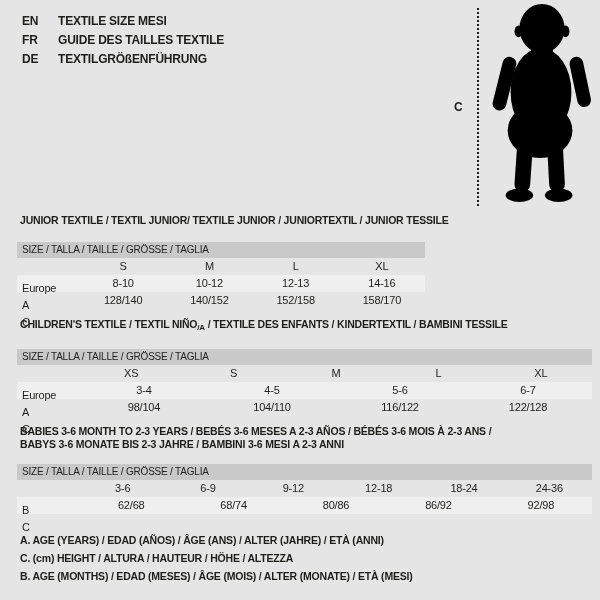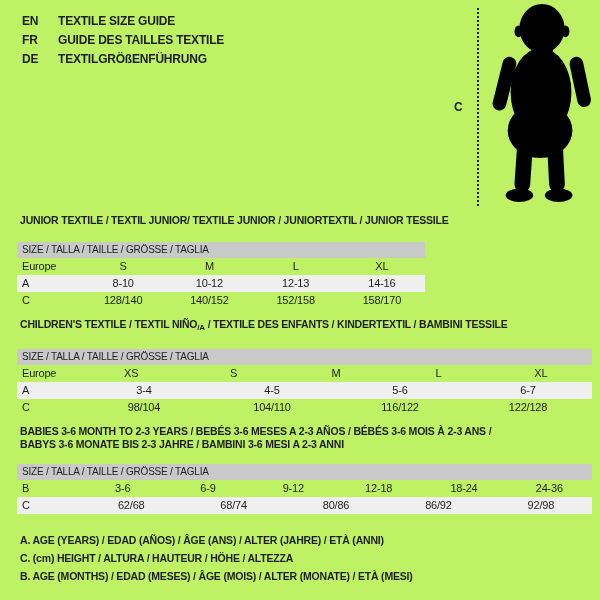--- a/index.html
+++ b/index.html
@@ -1,17 +1,17 @@
 <!DOCTYPE html>
 <html><head>
 <meta charset="utf-8">
 <style>
   html,body{margin:0;padding:0;background:#fff;}
   .page{
-    position:relative;width:600px;height:600px;background:#bef264;overflow:hidden;
+    position:relative;width:600px;height:600px;background:#e5e5e5;overflow:hidden;
     font-family:"Liberation Sans",sans-serif;color:#1d1d1b;
   }
   
   .lang-block{position:absolute;left:22px;top:12px;}
   .lang-row{display:flex;height:19px;line-height:19px;}
   .lang-code{width:36px;font-weight:700;font-size:12px;letter-spacing:-0.2px;}
   .lang-title{font-weight:700;font-size:12px;letter-spacing:-0.2px;white-space:nowrap;}
   
   .figure{position:absolute;left:440px;top:0;width:160px;height:215px;}
   .height-line{position:absolute;left:37px;top:8px;height:198px;width:0;border-left:2px dotted #1d1d1b;}
@@ -21,35 +21,35 @@
   .sec{position:absolute;left:17px;}
   .sec-title{margin:0 0 0 3px;font-weight:700;font-size:10.5px;line-height:13px;letter-spacing:-0.2px;white-space:nowrap;}
   .sub{font-size:8px;vertical-align:-2px;}
   .tbl{margin-top:15px;}
   .sec3 .tbl{margin-top:13px;}
   .tbl-bar{height:16px;line-height:16px;background:#c9c9c9;font-size:10px;font-weight:400;
            padding-left:5px;letter-spacing:-0.2px;color:#222;}
   .tbl-row{display:flex;height:17px;line-height:17px;font-size:11px;letter-spacing:-0.2px;}
   .tbl-row.alt{background:#efefef;}
   .c{flex:1;text-align:center;}
-  .lbl{flex:0 0 58px;text-align:left;padding-left:5px;}
+  .lbl{flex:0 0 58px;text-align:left;padding-left:5px;margin-top:22px;}
   .w1{width:408px;} .w2{width:575px;}
   
   .footnotes{position:absolute;left:20px;top:531px;}
   .fn{height:18px;line-height:18px;font-weight:700;font-size:10.5px;letter-spacing:-0.2px;white-space:nowrap;}
 </style>
 </head>
 <body>
 
 <div class="page">
 
   <div class="lang-block">
     <div class="lang-row">
       <span class="lang-code">EN</span>
-      <span class="lang-title">TEXTILE SIZE GUIDE</span>
+      <span class="lang-title">TEXTILE SIZE MESI</span>
     </div>
     <div class="lang-row">
       <span class="lang-code">FR</span>
       <span class="lang-title">GUIDE DES TAILLES TEXTILE</span>
     </div>
     <div class="lang-row">
       <span class="lang-code">DE</span>
       <span class="lang-title">TEXTILGRÖßENFÜHRUNG</span>
     </div>
   </div>

